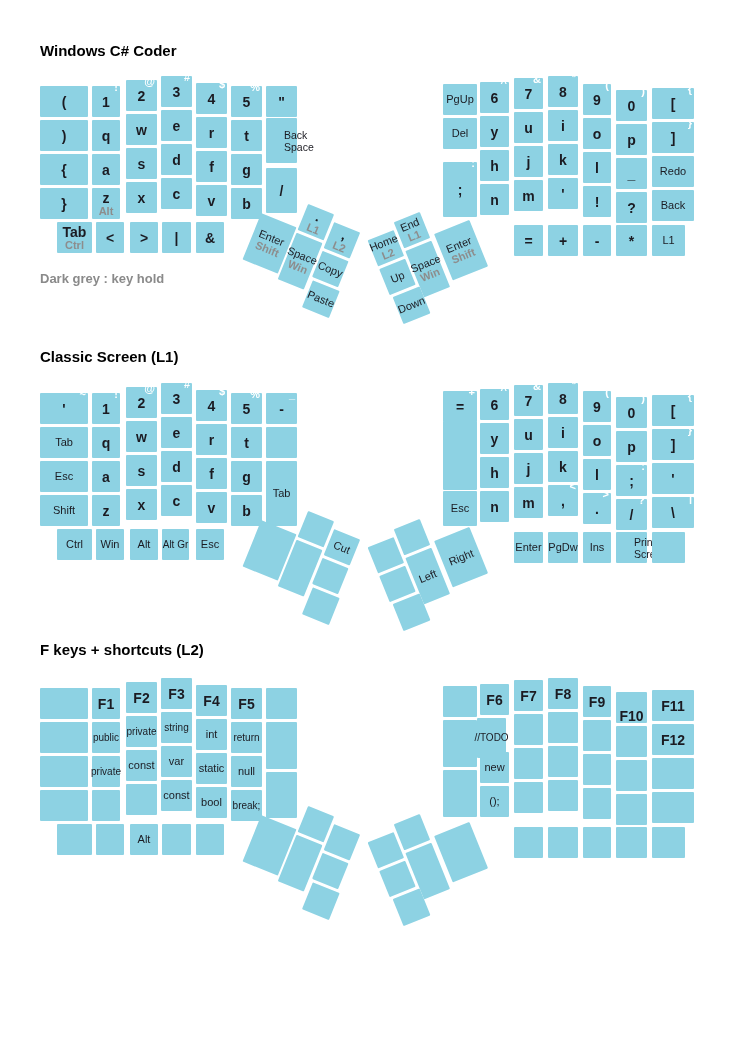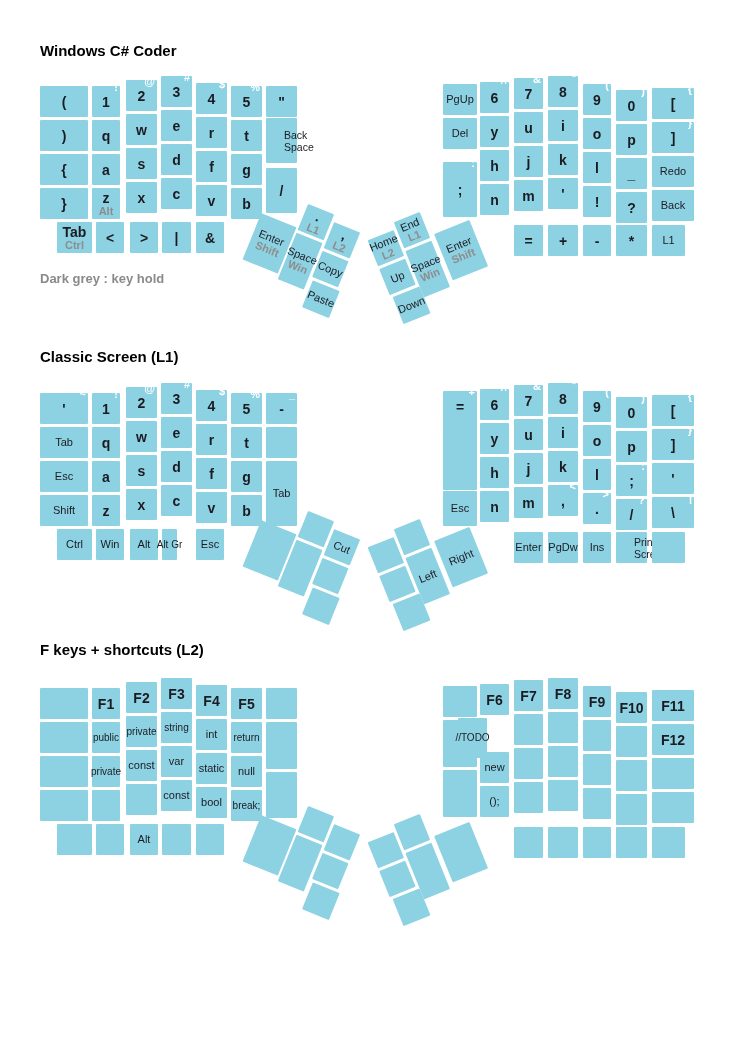--- a/index.html
+++ b/index.html
@@ -373,21 +373,21 @@
         </div>
         <div class="key" style="left: 57px; top: 529px; width: 35px; height: 31px;">
           <span class="main word">Ctrl</span>
         </div>
         <div class="key" style="left: 96px; top: 529px; width: 28px; height: 31px;">
           <span class="main word">Win</span>
         </div>
         <div class="key" style="left: 130px; top: 529px; width: 28px; height: 31px;">
           <span class="main word">Alt</span>
         </div>
-        <div class="key" style="left: 162px; top: 529px; width: 15px; height: 31px;">
+        <div class="key" style="left: 162px; top: 529px; width: 27px; height: 31px;">
           <span class="main word small">Alt Gr</span>
         </div>
         <div class="key" style="left: 196px; top: 529px; width: 28px; height: 31px;">
           <span class="main word">Esc</span>
         </div>
         <div class="key" style="left: 443px; top: 391px; width: 34px; height: 31px;">
           <span class="sup">+</span>
           <span class="main">=</span>
         </div>
         <div class="key" style="left: 443px; top: 421px; width: 34px; height: 69px;"></div>
@@ -586,21 +586,21 @@
           <span class="main word">Alt</span>
         </div>
         <div class="key" style="left: 162px; top: 824px; width: 29px; height: 31px;"></div>
         <div class="key" style="left: 196px; top: 824px; width: 28px; height: 31px;"></div>
         <div class="key" style="left: 443px; top: 686px; width: 34px; height: 31px;"></div>
         <div class="key" style="left: 443px; top: 720px; width: 34px; height: 47px;"></div>
         <div class="key" style="left: 443px; top: 770px; width: 34px; height: 47px;"></div>
         <div class="key" style="left: 480px; top: 684px; width: 29px; height: 31px;">
           <span class="main">F6</span>
         </div>
-        <div class="key" style="left: 458px; top: 718px; width: 29px; height: 40px;">
+        <div class="key" style="left: 477px; top: 718px; width: 29px; height: 40px;">
           <span class="main word small">//TODO</span>
         </div>
         <div class="key" style="left: 480px; top: 752px; width: 29px; height: 31px;">
           <span class="main word">new</span>
         </div>
         <div class="key" style="left: 480px; top: 786px; width: 29px; height: 31px;">
           <span class="main word">();</span>
         </div>
         <div class="key" style="left: 514px; top: 680px; width: 29px; height: 31px;">
           <span class="main">F7</span>
@@ -613,21 +613,21 @@
         </div>
         <div class="key" style="left: 548px; top: 712px; width: 30px; height: 31px;"></div>
         <div class="key" style="left: 548px; top: 746px; width: 30px; height: 31px;"></div>
         <div class="key" style="left: 548px; top: 780px; width: 30px; height: 31px;"></div>
         <div class="key" style="left: 583px; top: 686px; width: 28px; height: 31px;">
           <span class="main">F9</span>
         </div>
         <div class="key" style="left: 583px; top: 720px; width: 28px; height: 31px;"></div>
         <div class="key" style="left: 583px; top: 754px; width: 28px; height: 31px;"></div>
         <div class="key" style="left: 583px; top: 788px; width: 28px; height: 31px;"></div>
-        <div class="key" style="left: 616px; top: 692px; width: 31px; height: 31px;">
+        <div class="key" style="left: 616px; top: 692px; width: 31px; height: 31px; justify-content: flex-end;">
           <span class="main">F10</span>
         </div>
         <div class="key" style="left: 616px; top: 726px; width: 31px; height: 31px;"></div>
         <div class="key" style="left: 616px; top: 760px; width: 31px; height: 31px;"></div>
         <div class="key" style="left: 616px; top: 794px; width: 31px; height: 31px;"></div>
         <div class="key" style="left: 652px; top: 690px; width: 42px; height: 31px;">
           <span class="main">F11</span>
         </div>
         <div class="key" style="left: 652px; top: 724px; width: 42px; height: 31px;">
           <span class="main">F12</span>

